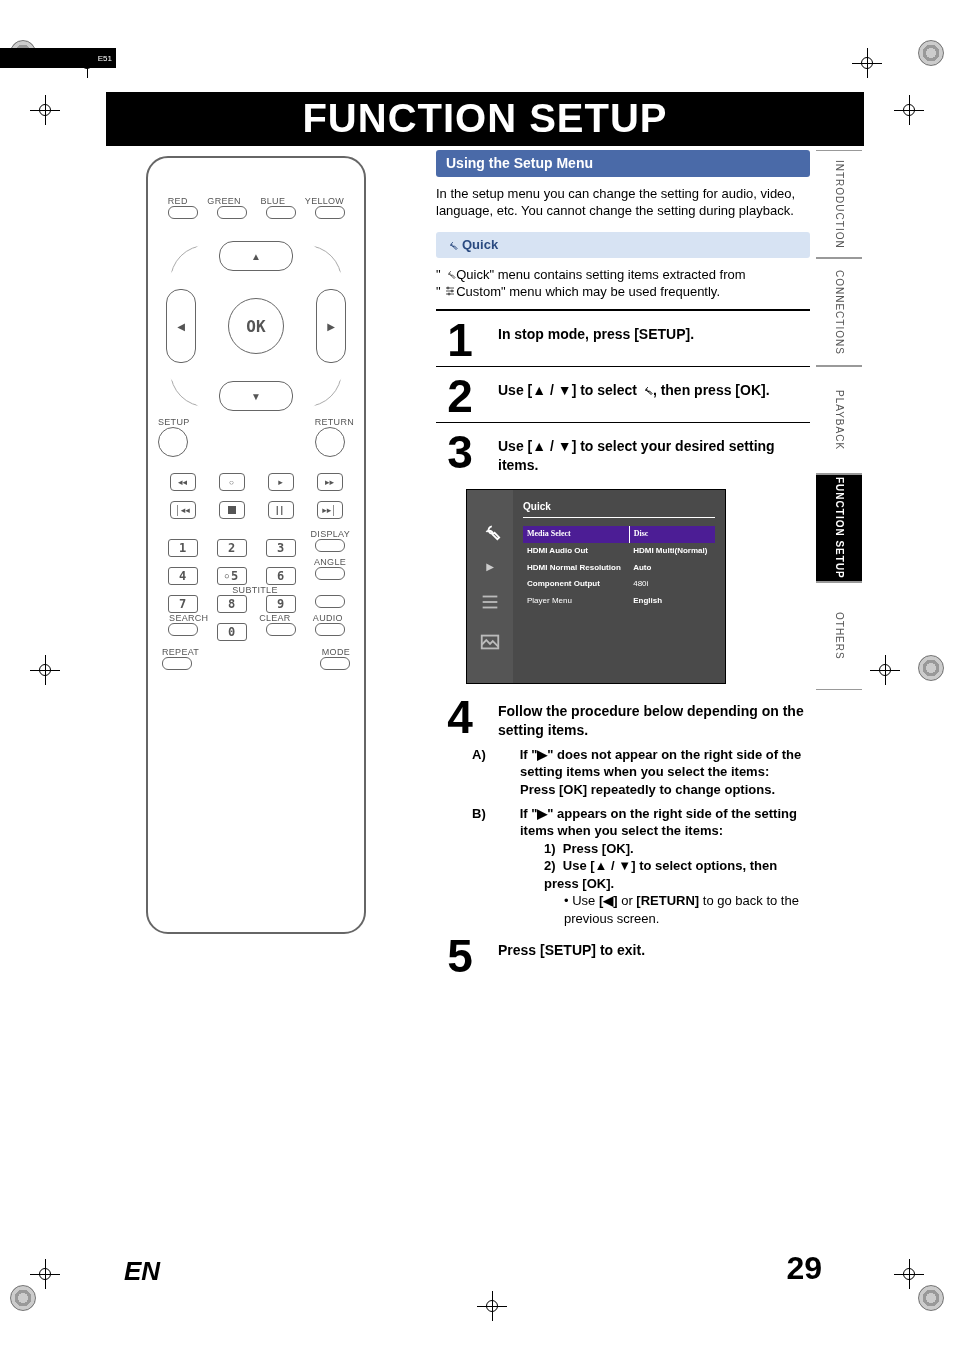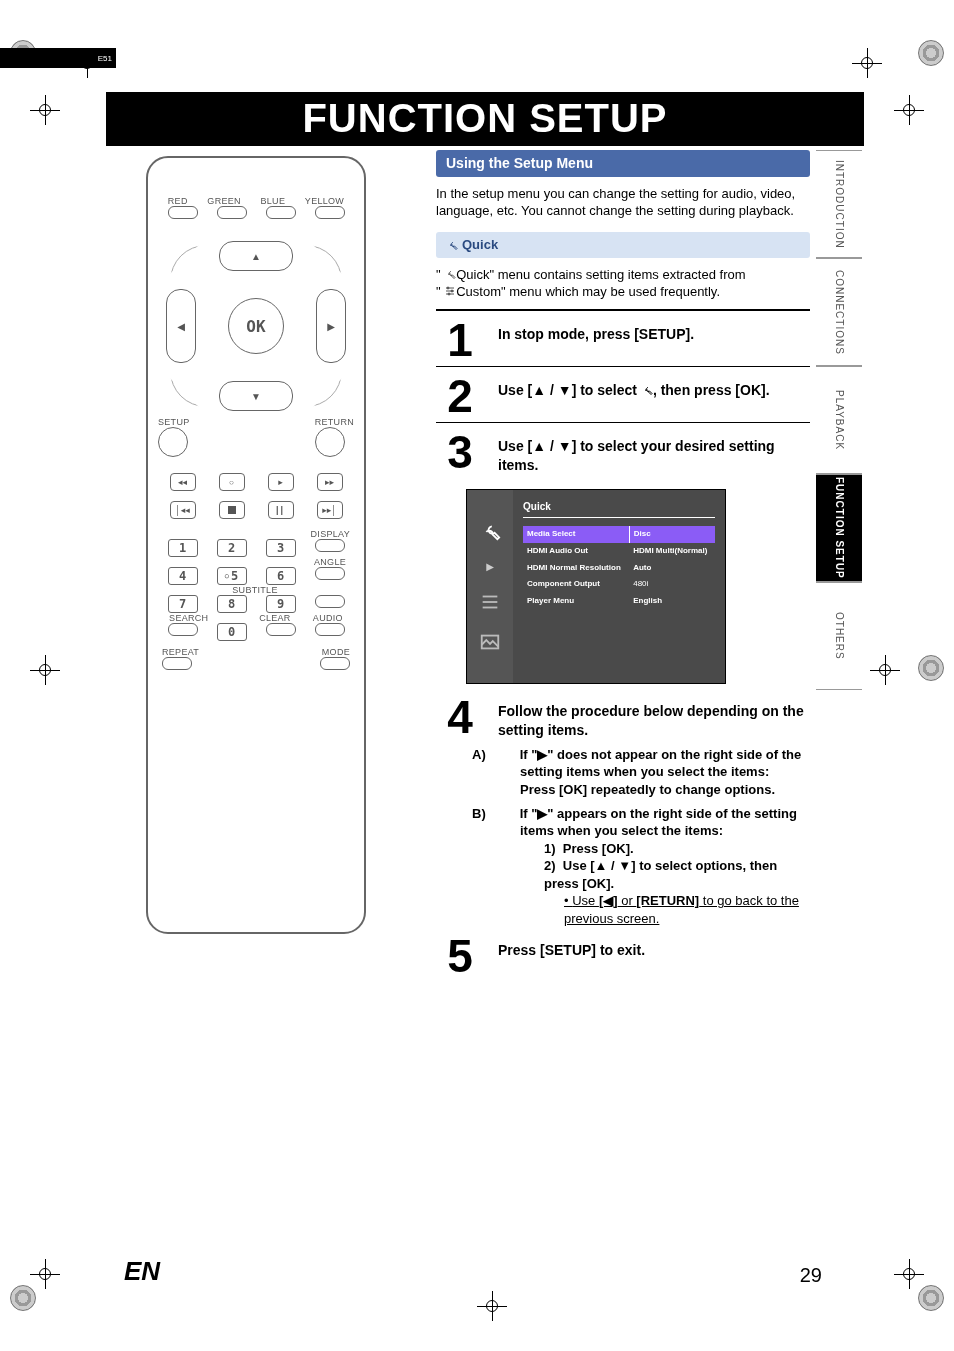--- a/index.html
+++ b/index.html
@@ -191,21 +191,21 @@
     flex:1;
     background:#4a4a4a;
     color:#fff;
     font-size: 9px;
     padding: 10px 10px 26px 10px;
   }
   .menu-shot .ms-title { font-weight:700; margin-bottom:4px; font-size:10px;}
   .menu-shot .ms-rule { height:1px; background:#fff; margin-bottom:8px; }
   .menu-shot table { width:100%; border-collapse: collapse; font-size:8px; }
   .menu-shot td { padding:3px 4px; }
-  .menu-shot tr.sel td { background:#8b5cf6; color:#fff; font-weight:700; }
+  .menu-shot tr.sel td { background:#4c1d95; color:#fff; font-weight:700;font-family:Liberation Serif, serif; }
   .menu-shot tr.sel td:first-child { border-right:1px solid #fff;}
 
   .subitem-list { margin-left: 0; padding-left:0; font-size:13px; }
   .subitem-list .label-letter { font-weight:700; display:inline-block; width:20px; }
   .subitem-list li { list-style:none; margin-bottom:6px; padding-left:24px; text-indent:-24px;}
 
   
   .side-tabs {
     position:absolute;
     right: 92px;
@@ -243,22 +243,22 @@
     bottom: 64px;
     font-size: 26px;
     font-weight: 900;
     font-style: italic;
     margin-left: 18px;
   }
   .footer-page {
     position:absolute;
     right: 132px;
     bottom: 64px;
-    font-size: 20px;
-    font-weight: 400;
+    font-size: 32px;
+    font-weight: 700;
   }
 
   svg.inline-icon { width:12px; height:12px; vertical-align:-1px; }
   .tri-up::before{content:"▲"; font-size:10px;}
   .tri-down::before{content:"▼"; font-size:10px;}
   .tri-left::before{content:"◀"; font-size:10px;}
   .tri-right::before{content:"▶"; font-size:10px;}
 </style>
 </head>
 <body>
@@ -523,21 +523,21 @@
                 </tr>
                 <tr>
                   <td style="font-weight: 700;">HDMI Normal Resolution</td>
                   <td style="font-weight: 700;">Auto</td>
                 </tr>
                 <tr>
                   <td style="font-weight: 700;">Component Output</td>
                   <td style="font-weight: 400;">480i</td>
                 </tr>
                 <tr>
-                  <td style="font-weight: 700;">Player Menu</td>
+                  <td style="font-weight: 400;">Player Menu</td>
                   <td style="font-weight: 700;">English</td>
                 </tr>
               </tbody>
           </table>
         </div>
       </div>
 
       <div class="hr"></div>
 
       <div class="step">
@@ -550,21 +550,21 @@
           <span class="label-letter">A)</span>
           <b><span>If "</span>▶<span>" does not appear on the right side of the setting items when you select the items:</span></b><br>
           <b style="margin-left:0px;">Press [OK] repeatedly to change options.</b>
         </li>
         <li>
           <span class="label-letter">B)</span>
           <b><span>If "</span>▶<span>" appears on the right side of the setting items when you select the items:</span></b>
           <div style="margin-left:24px; text-indent:0;">
             <div><b><span>1)</span>&nbsp;&nbsp;<span>Press [OK].</span></b></div>
             <div><b><span>2)</span>&nbsp;&nbsp;<span>Use [</span>▲<span> / </span>▼<span>] to select options, then press [OK].</span></b></div>
-            <div style="margin-left:20px;text-decoration:underline;">• <span>Use </span><b>[◀]</b><span> or </span><b>[RETURN]</b><span> to go back to the previous screen.</span></div>
+            <div style="margin-left:20px;">• <span>Use </span><b>[◀]</b><span> or </span><b>[RETURN]</b><span> to go back to the previous screen.</span></div>
           </div>
         </li>
       </ul>
 
       <div class="hr" style="margin-top:8px;"></div>
 
       <div class="step">
         <div class="step-num">5</div>
         <div class="step-body">Press [SETUP] to exit.</div>
       </div>

